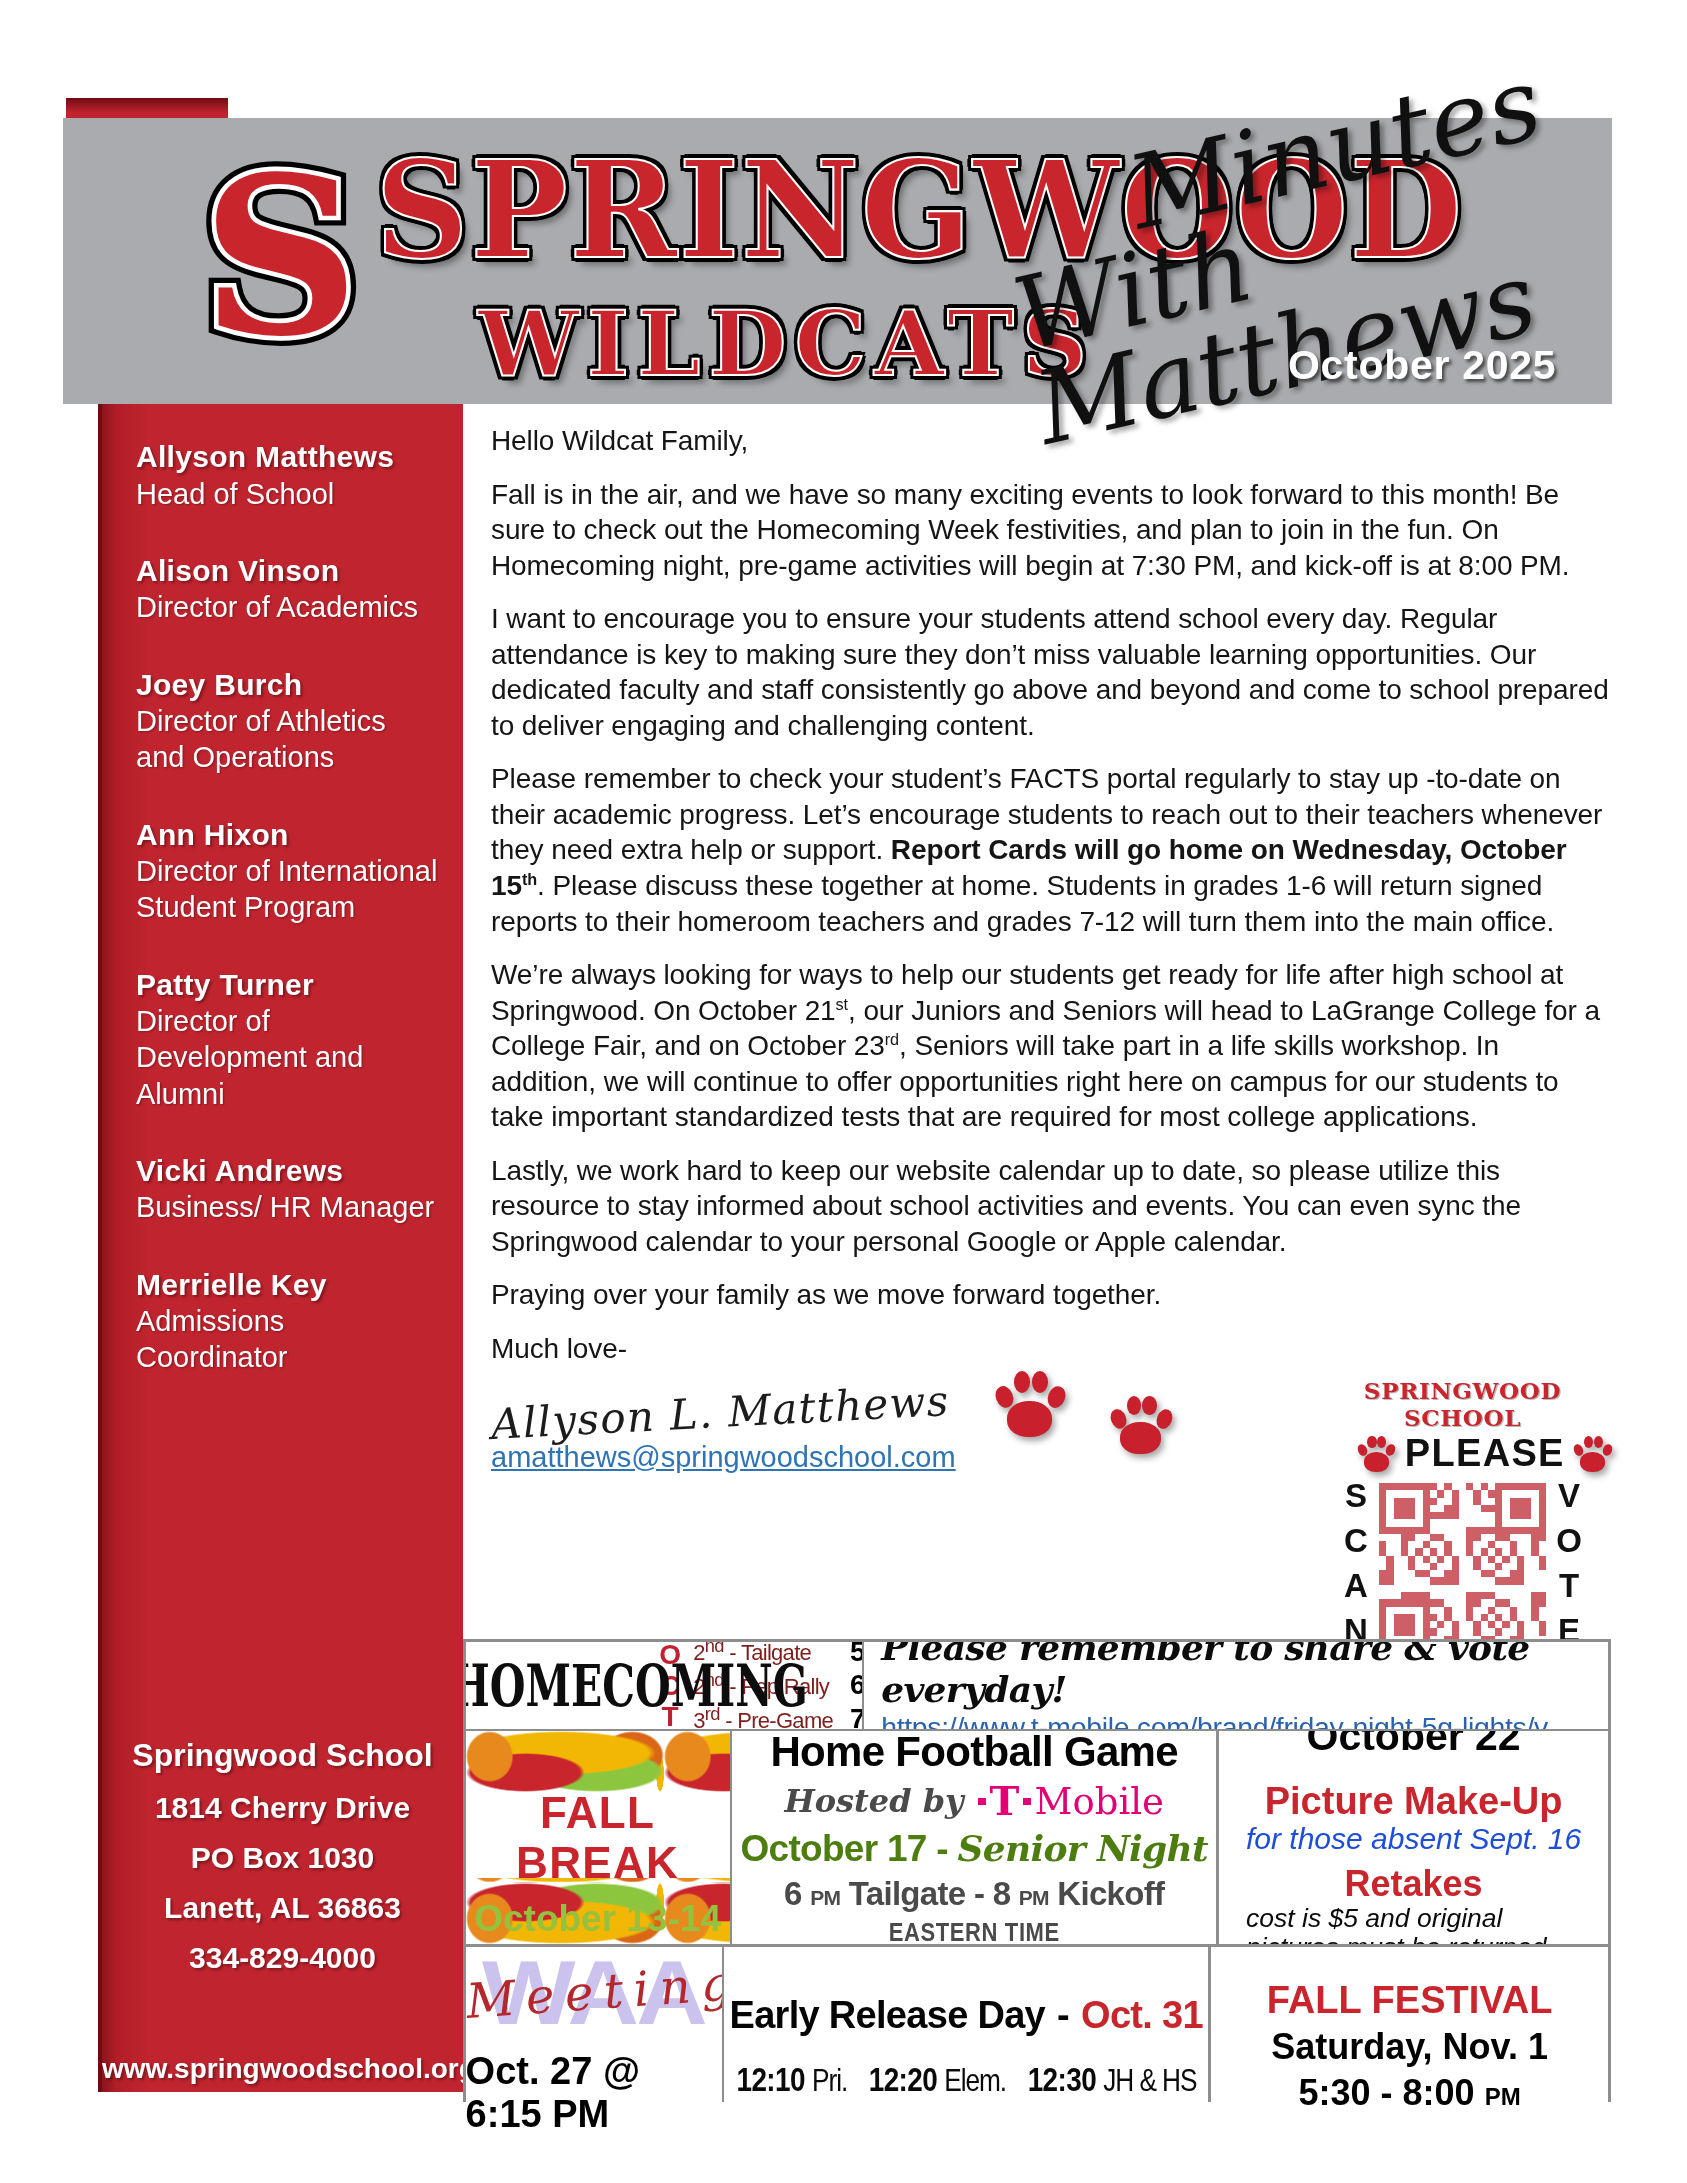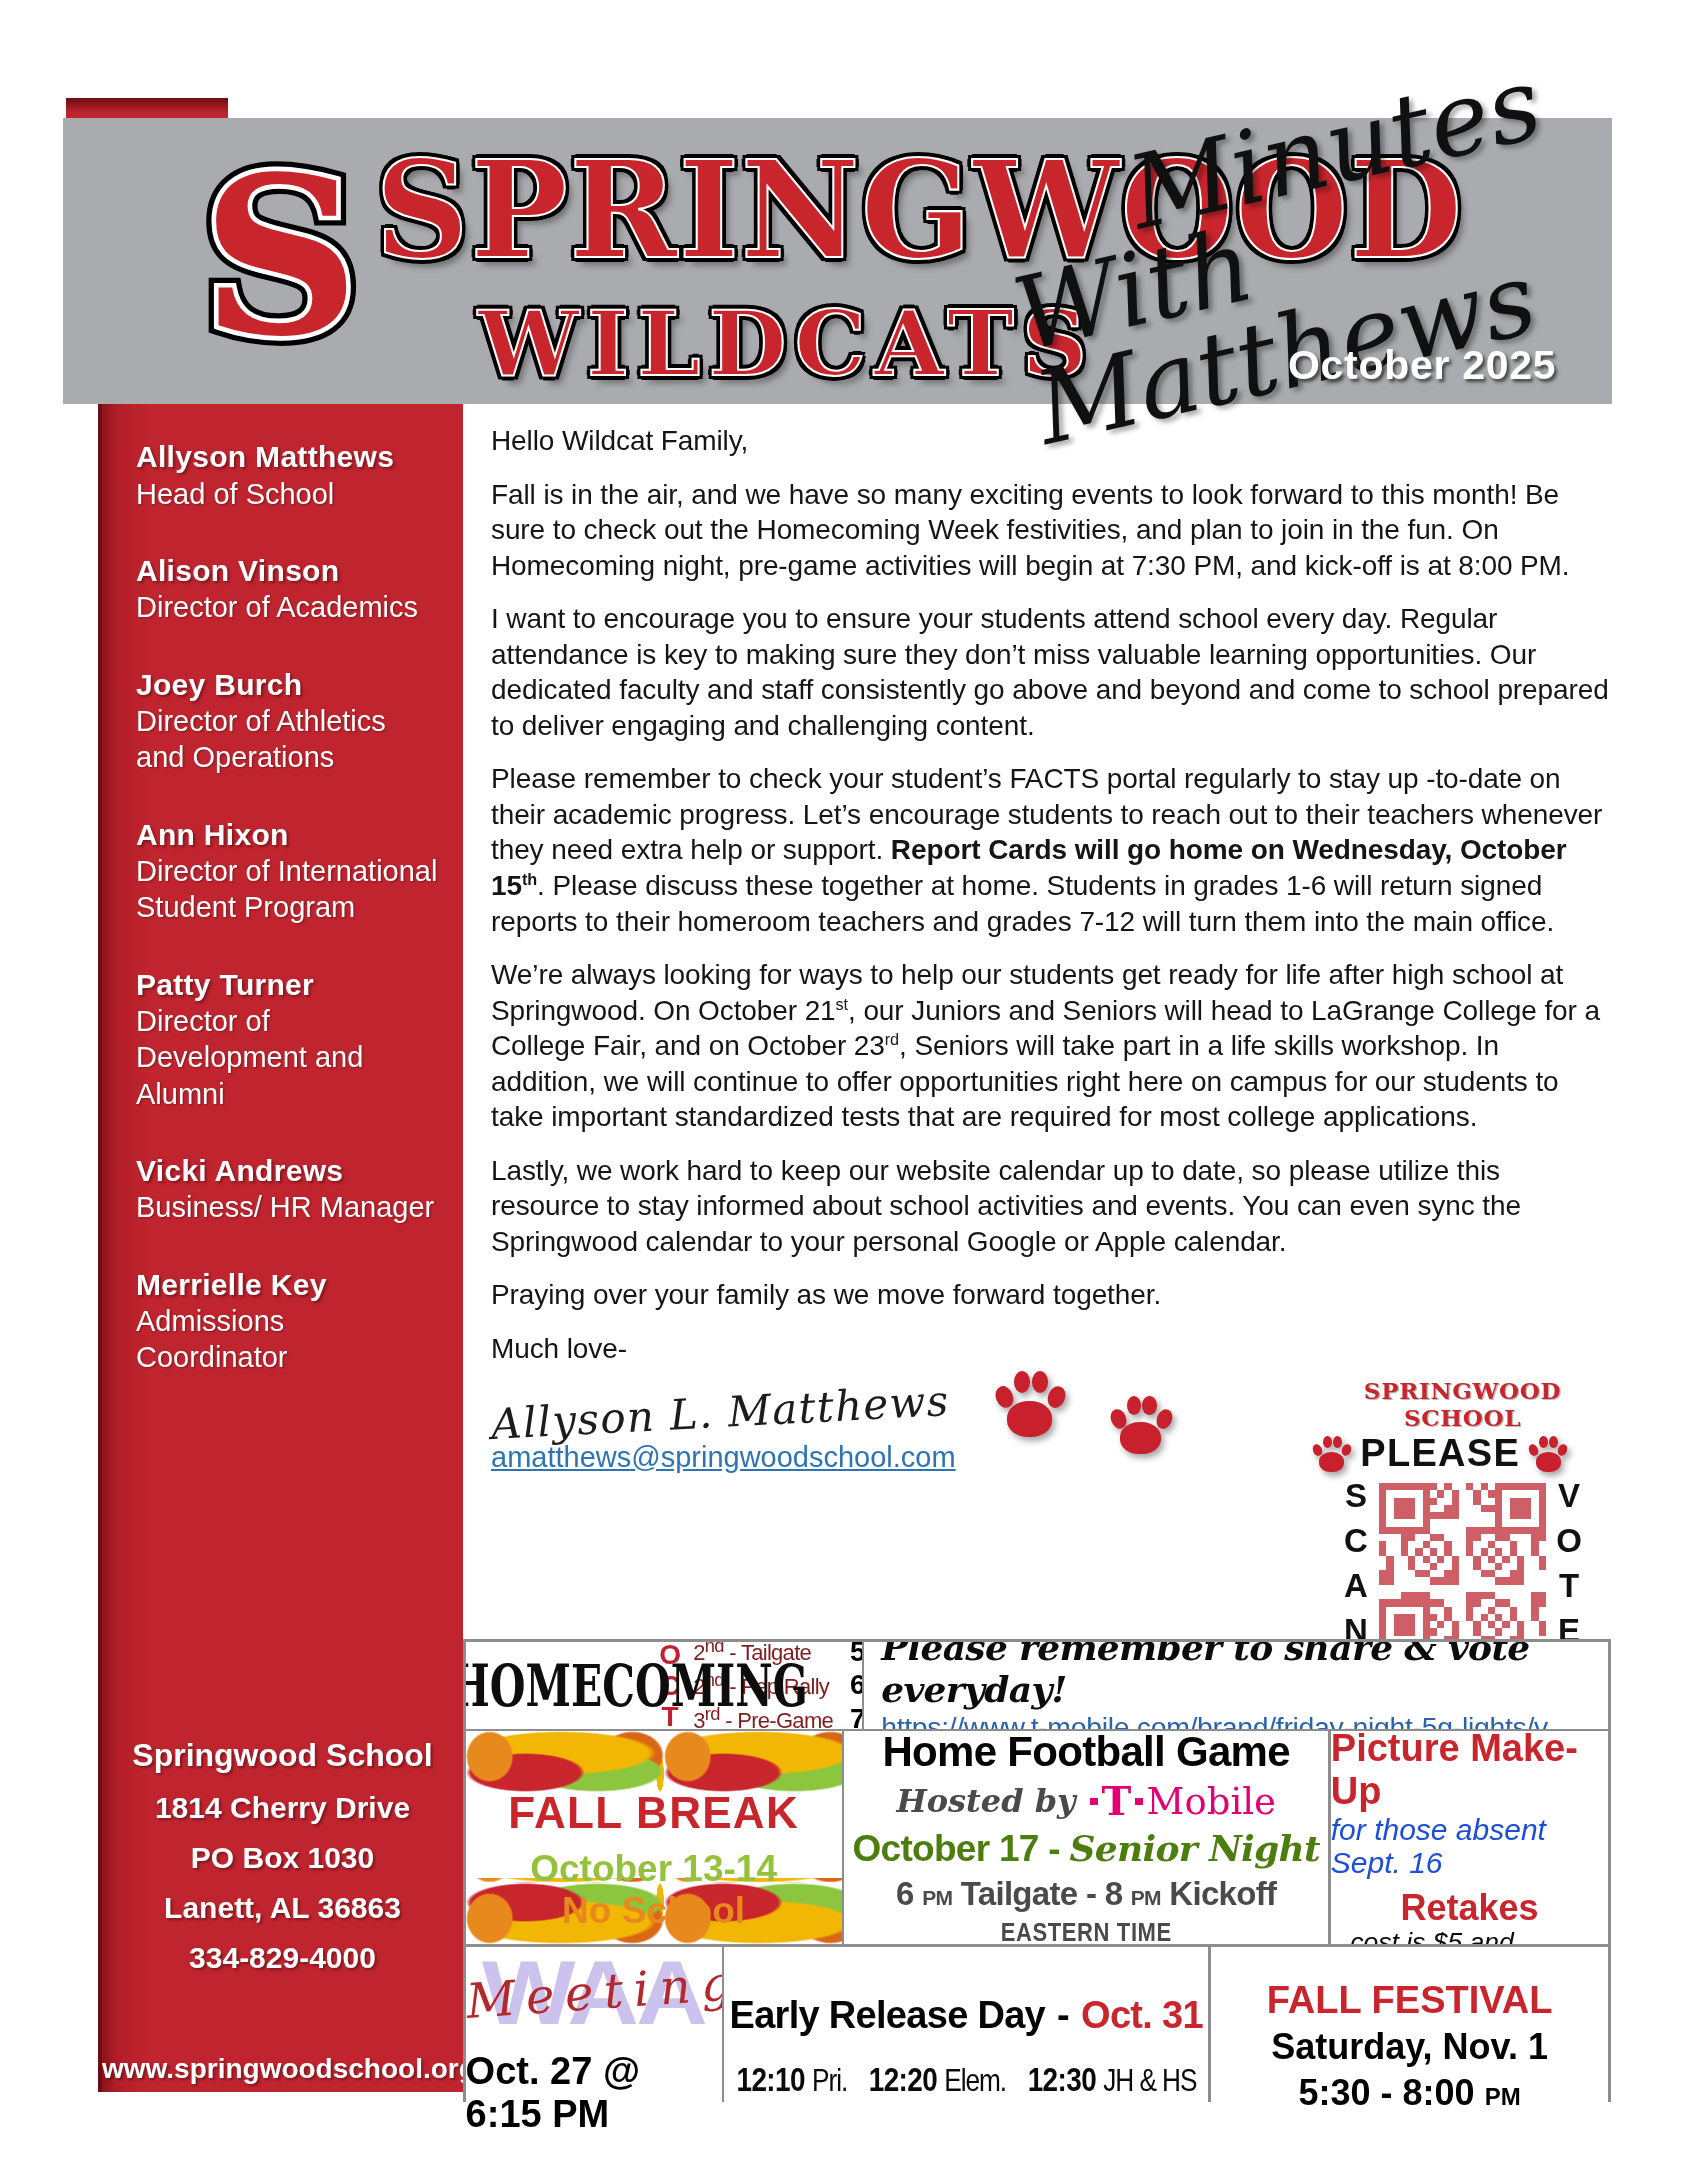--- a/index.html
+++ b/index.html
@@ -58,40 +58,40 @@
   .paw .t3{left:52%;top:0}
   .paw .t4{left:76%;top:24%;transform:rotate(22deg)}
   .paw.big{width:69px;height:66px}
   .paw.med{width:61px;height:58px;margin-bottom:-17px}
   .paw.sm{width:38px;height:36px}
   .email a{color:var(--blue);font-size:29px;text-decoration:underline}
 
   
   .qr-card{left:1313px;top:1377px;width:299px;height:266px;text-align:center}
   .qr-school{font-family:"DejaVu Serif",serif;font-weight:bold;font-size:23px;color:var(--crimson);letter-spacing:0.7px;text-shadow:1.3px 1.3px 0 #b9b9b9}
-  .qr-please-row{display:flex;align-items:center;justify-content:flex-start;gap:9.3px;margin-top:1.3px}
+  .qr-please-row{display:flex;align-items:center;justify-content:flex-end;gap:9.3px;margin-top:1.3px}
   .qr-please{font-size:38px;font-weight:bold;color:#111;letter-spacing:1.3px}
   .qr-mid{display:flex;align-items:center;justify-content:center;gap:6.6px;margin-top:1.3px}
   .vert{writing-mode:vertical-lr;text-orientation:upright}
   .qr-side{font-size:33px;font-weight:bold;color:#111;letter-spacing:8px;line-height:1}
   .qr-box{width:167px;height:167px;display:grid;grid-template-columns:repeat(23,1fr);grid-template-rows:repeat(23,1fr)}
   .qr-box i{background:var(--qr)}
   .qr-foot{margin-top:2.6px;font-size:25px;font-weight:bold;color:#111}
   .qr-foot .until{font-size:22px;letter-spacing:-0.7px}
 
   
   .events-grid{left:463px;top:1639px;width:1148px;height:463px;background:#8d8d8d;padding:2.6px;display:flex;flex-direction:column;gap:2.6px}
   .ev-row{display:flex;gap:2.6px}
   .ev-row.r1{height:87px}
   .ev-row.r2{height:213px}
   .ev-row.r3{flex:1}
   .cell{background:#fff;position:relative;overflow:hidden}
   .c-homecoming{width:396px;display:flex;align-items:center;gap:10.6px;padding-left:9.3px}
   .c-share{flex:1;display:flex;flex-direction:column;justify-content:center;padding-left:17px;gap:1.3px}
-  .c-fallbreak{width:376px}
+  .c-fallbreak{width:264px}
   .c-football{width:484px}
   .c-pictures{flex:1}
   .c-waa{width:256px}
   .c-early{width:484px}
   .c-festival{flex:1}
 
   .crown{width:49px;height:34px;background:linear-gradient(180deg,#e8bc3a,#c89010);
     clip-path:polygon(50% 0,63% 40%,100% 8%,90% 100%,10% 100%,0 8%,37% 40%);
     transform:rotate(-14deg);margin:-30px -34px 0 0;z-index:2}
   .hc-title{font-family:"DejaVu Serif",serif;font-weight:bold;font-size:57px;color:#0d0d0d;transform:scaleX(.72);transform-origin:left center;letter-spacing:0px;white-space:nowrap;width:238px}

